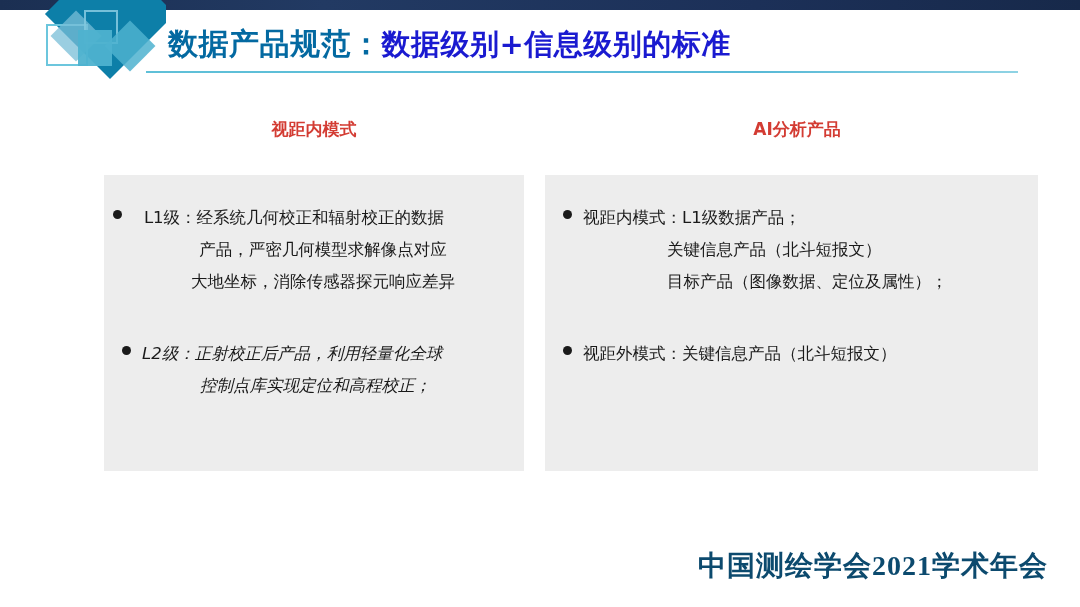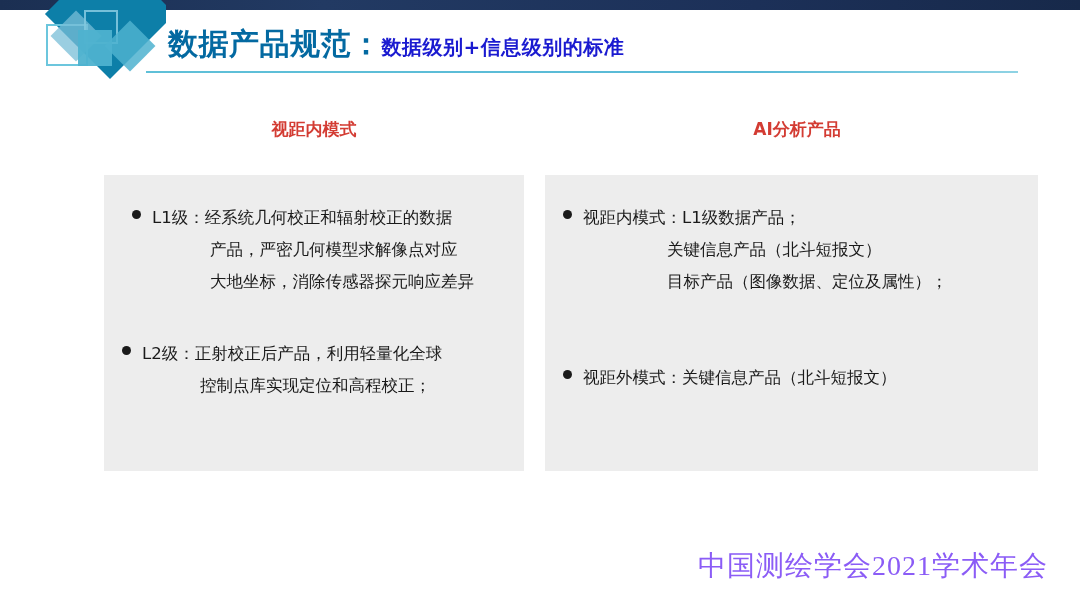--- a/index.html
+++ b/index.html
@@ -84,21 +84,21 @@
   }
   .title-red {
     font-family: "DejaVu Sans", "Liberation Sans", sans-serif;
     font-size: 30px;
     font-weight: bold;
     color: #0369a1;
     letter-spacing: .5px;
   }
   .title-blue {
     font-family: "DejaVu Sans", "Liberation Sans", sans-serif;
-    font-size: 20px;
+    font-size: 29px;
     font-weight: bold;
     color: #1a1ad0;
     letter-spacing: .5px;
   }
   .title-rule {
     position: absolute;
     left: 146px; top: 71px;
     width: 872px;
     height: 2px;
     background: linear-gradient(90deg, #5fc0d8 0%, #58b9d6 70%, #8fd3e4 100%);
@@ -145,36 +145,37 @@
     font-size: 16.5px;
     color: #1a1a1a;
     line-height: 32px;
     white-space: nowrap;
   }
   .bullet-line { display: block; }
   .ind-l { padding-left: 58px; }   
   .ind-r { padding-left: 84px; }   
 
   
-  .lb1 { left: 28px; top: 27px; }
-  .lb2 { left: 18px; top: 163px; }
+  .lb1 { left: 9px; top: 27px; text-align: center; }
+  .lb2 { left: 18px; top: 163px; font-style: italic; }
   
   .rb1 { left: 18px; top: 27px; }
-  .rb2 { left: 18px; top: 163px; margin-top: 24px; }
+  .rb2 { left: 18px; top: 163px; }
 
   
   .footer {
     position: absolute;
     right: 32px;
     bottom: 22px;
     font-family: "Liberation Serif", "DejaVu Serif", serif;
     font-size: 28px;
-    color: #8b5cf6;
+    color: #0c4a6e;
     letter-spacing: 1px;
     white-space: nowrap;
+    font-weight: bold;
   }
 </style>
 </head>
 <body>
 
 <div class="top-bar"></div>
 
 <div class="deco">
   <div class="deco-diamond"></div>
   <div class="deco-sq-outline"></div>

